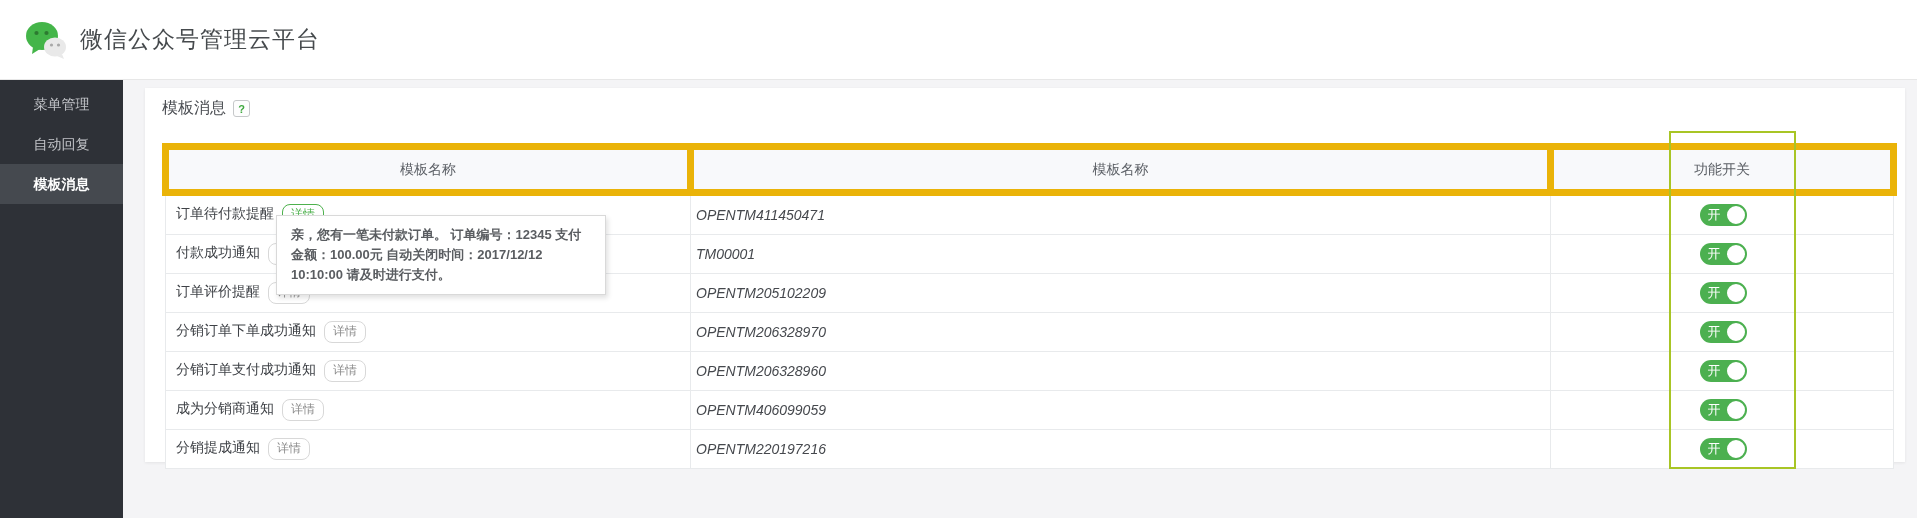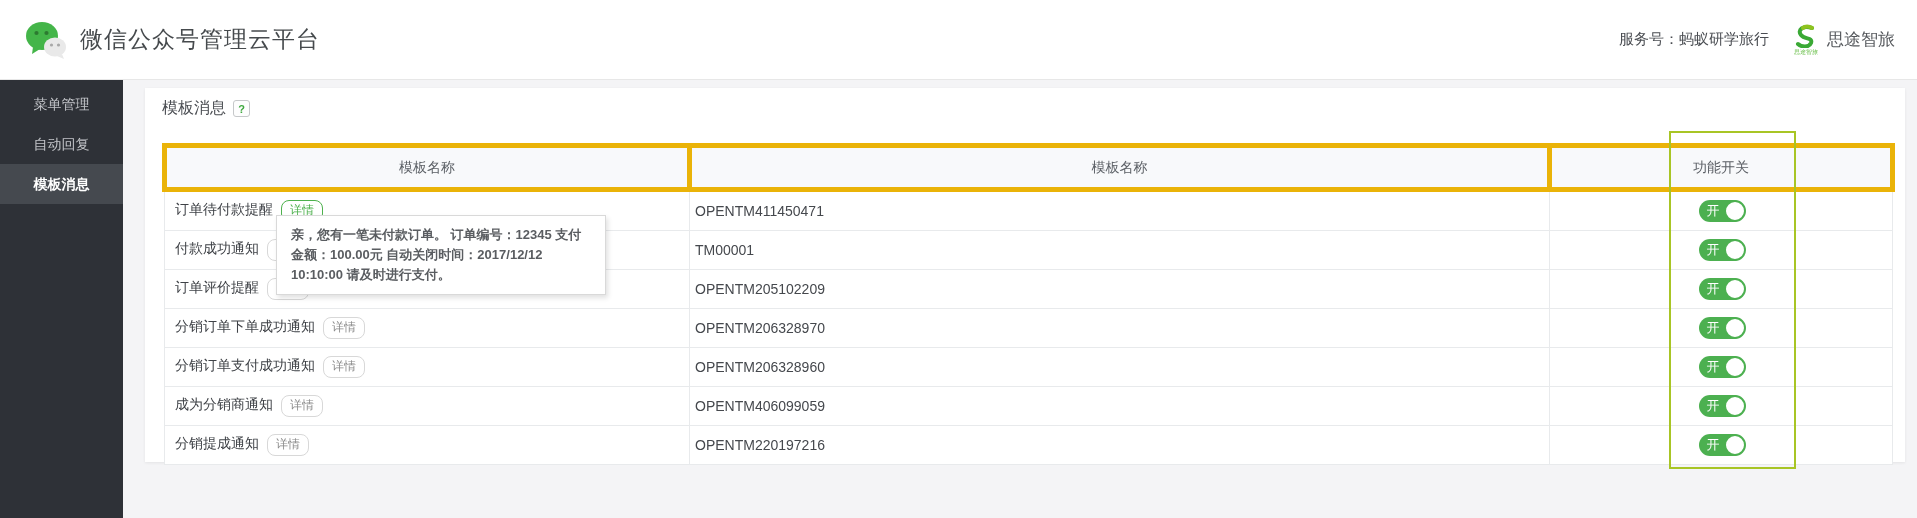--- a/index.html
+++ b/index.html
@@ -34,29 +34,29 @@
   .card-title-row{position:absolute;left:17px;top:10px;display:flex;align-items:center;gap:7px;}
   .section-title{font-size:16px;color:#4a4d52;}
   .help-icon{
     width:15px;height:15px;border:1px solid #c6c8ca;border-radius:3px;color:#3ea83e;
     font-size:11px;font-weight:bold;display:flex;align-items:center;justify-content:center;
     background:#fdfdfd;cursor:pointer;
   }
   
   .tpl-table{position:absolute;left:17px;top:55px;width:1728px;border-collapse:collapse;table-layout:fixed;}
   .tpl-table th{
-    height:37px;background:#f8f9fb;border:5px solid #eab308;font-weight:normal;
+    height:37px;background:#f8f9fb;border:7px solid #eab308;font-weight:normal;
     font-size:14px;color:#5c6066;text-align:center;
   }
   .tpl-table td{height:38px;border:1px solid #e8eaec;font-size:14px;color:#3f4247;background:#fff;padding:0;}
   .col-name{width:525px;}
   .col-code{width:860px;}
   .col-switch{width:343px;}
   td.name-cell{padding-left:10px;text-align:left;}
-  td.code-cell{padding-left:5px;text-align:left;color:#45484d;}
+  td.code-cell{padding-left:5px;text-align:left;color:#45484d;font-style:italic;}
   td.switch-cell{text-align:center;}
   .detail-btn{
     display:inline-block;margin-left:8px;padding:2px 8px 3px;font-size:12px;
     border:1px solid #d8d8d8;border-radius:8px;color:#8b8b8b;background:#fff;cursor:pointer;
     font-family:inherit;line-height:1.3;
   }
   .detail-btn.green{color:#4db14d;border-color:#4db14d;}
   
   .toggle{
     display:inline-flex;position:relative;width:45px;height:22px;background:#4cb050;
@@ -90,31 +90,20 @@
         <path d="M8 26 L7 33 L15 28 Z" fill="#44b549"></path>
         <circle cx="11.5" cy="12" r="2.1" fill="#2c7a30"></circle>
         <circle cx="21.5" cy="12" r="2.1" fill="#2c7a30"></circle>
         <ellipse cx="30" cy="26" rx="11" ry="9.5" fill="#e9e9e9"></ellipse>
         <path d="M37 33 L39 38 L32 35 Z" fill="#e9e9e9"></path>
         <circle cx="26.5" cy="24" r="1.6" fill="#a8a8a8"></circle>
         <circle cx="33.5" cy="24" r="1.6" fill="#a8a8a8"></circle>
       </svg>
     </span>
     <span class="app-title">微信公众号管理云平台</span>
-  </div>
-  <div class="header-right">
-    <span class="service-label">服务号：蚂蚁研学旅行</span>
-    <span class="brand-logo">
-      <svg width="26" height="24" viewBox="0 0 26 24">
-        <path d="M19 4 C10 1, 4 6, 8 11 C12 16, 20 13, 18 19 C16 24, 8 23, 5 20" fill="none" stroke="#3aa935" stroke-width="4" stroke-linecap="round"></path>
-        <path d="M19 4 C16 2, 12 2, 10 4" fill="none" stroke="#8fc31f" stroke-width="4" stroke-linecap="round"></path>
-      </svg>
-      <span class="brand-logo-caption">思途智旅</span>
-    </span>
-    <span class="brand-name">思途智旅</span>
   </div>
 </div>
 
 <div class="sidebar">
   <div class="sidebar-inner" id="sidebar-items">
       <div class="side-item">菜单管理</div>
       <div class="side-item">自动回复</div>
       <div class="side-item active">模板消息</div>
     </div>
 </div>

